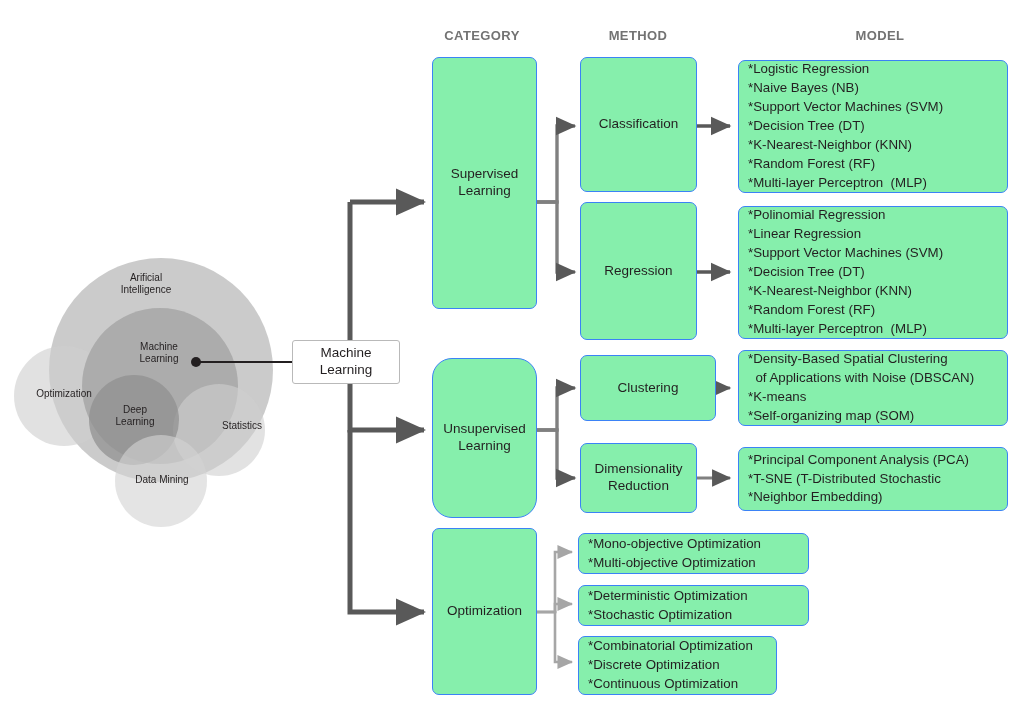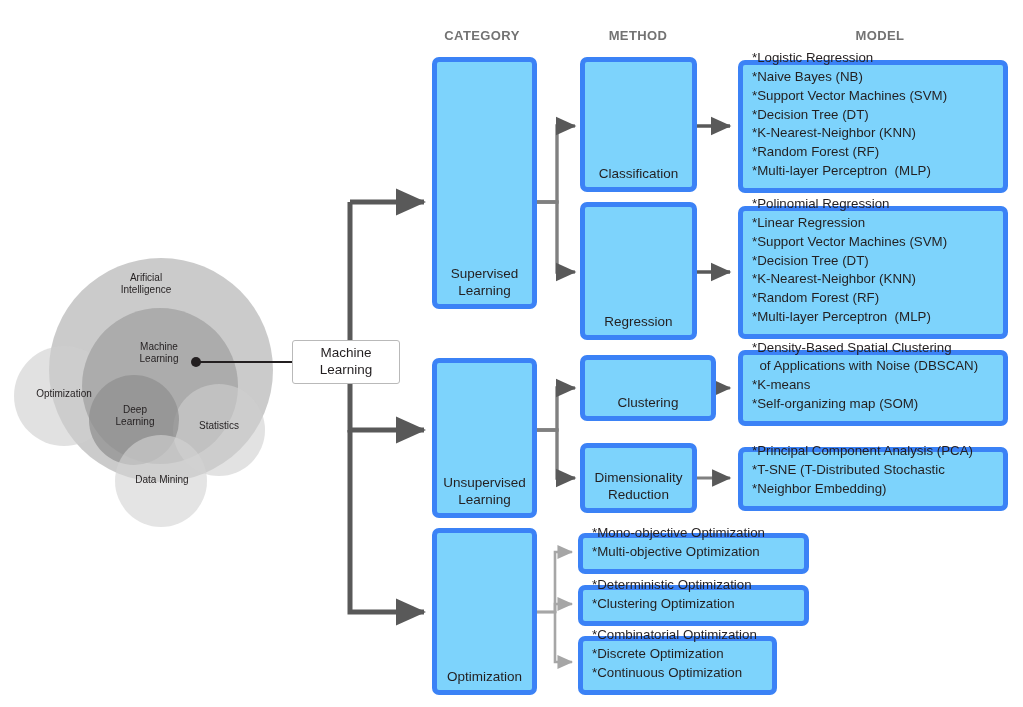--- a/index.html
+++ b/index.html
@@ -21,25 +21,25 @@
   svg.layer {
     position: absolute;
     left: 0;
     top: 0;
     width: 1023px;
     height: 707px;
   }
   .node {
     position: absolute;
     box-sizing: border-box;
-    background: #7dd3fc;
-    border: 5px solid #3b82f6;
+    background: #86efac;
+    border: 1px solid #3b82f6;
     border-radius: 7px;
     display: flex;
-    align-items: flex-end;
+    align-items: center;
     justify-content: center;
     text-align: center;
     font-size: 13.5px;
     line-height: 1.25;
     color: #231f20;
     padding: 4px 6px;
   }
   .node.left {
     justify-content: flex-start;
     text-align: left;
@@ -103,21 +103,21 @@
     <circle cx="196" cy="362" r="5" fill="#231f20"></circle>
   </svg>
 
   <div class="venn-label" style="left:86px; top:272px; width:120px;">Arificial
 Intelligence</div>
   <div class="venn-label" style="left:104px; top:341px; width:110px;">Machine
 Learning</div>
   <div class="venn-label" style="left:85px; top:404px; width:100px;">Deep
 Learning</div>
   <div class="venn-label" style="left:6px; top:388px; width:116px;">Optimization</div>
-  <div class="venn-label" style="left:176px; top:420px; width:86px;">Statistics</div>
+  <div class="venn-label" style="left:176px; top:420px; width:86px;text-align:right;">Statistics</div>
   <div class="venn-label" style="left:110px; top:474px; width:104px;">Data Mining</div>
 
   <svg class="layer" viewBox="0 0 1023 707">
     <defs>
       <marker id="arrowDark" markerWidth="7" markerHeight="7" refX="5.6" refY="3" orient="auto">
         <path d="M0,0.3 L6,3 L0,5.7 Z" fill="#595959"></path>
       </marker>
       <marker id="arrowLight" markerWidth="7" markerHeight="7" refX="5.6" refY="3" orient="auto">
         <path d="M0,0.3 L6,3 L0,5.7 Z" fill="#a6a6a6"></path>
       </marker>
@@ -148,21 +148,21 @@
 
   <div class="colhead" style="left:404px; top:28px; width:156px;">CATEGORY</div>
   <div class="colhead" style="left:560px; top:28px; width:156px;">METHOD</div>
   <div class="colhead" style="left:740px; top:28px; width:280px;">MODEL</div>
 
   <div class="rootnode" style="left:292px; top:340px; width:108px; height:44px; white-space:pre-line;">Machine
 Learning</div>
 
   <div class="node" style="left:432px; top:57px; width:105px; height:252px; white-space:pre-line;">Supervised
 Learning</div>
-  <div class="node" style="left:432px; top:358px; width:105px; height:160px; white-space:pre-line;">Unsupervised
+  <div class="node" style="left:432px; top:358px; width:105px; height:160px; white-space:pre-line;border-radius:20px;">Unsupervised
 Learning</div>
   <div class="node" style="left:432px; top:528px; width:105px; height:167px; white-space:pre-line;">Optimization</div>
 
   <div class="node" style="left:580px; top:57px; width:117px; height:135px; white-space:pre-line;">Classification</div>
   <div class="node" style="left:580px; top:202px; width:117px; height:138px; white-space:pre-line;">Regression</div>
   <div class="node" style="left:580px; top:355px; width:136px; height:66px; white-space:pre-line;">Clustering</div>
   <div class="node" style="left:580px; top:443px; width:117px; height:70px; white-space:pre-line;">Dimensionality
 Reduction</div>
 
   <div class="node left" style="left:738px; top:60px; width:270px; height:133px;">
@@ -209,21 +209,21 @@
   <div class="node left" style="left:578px; top:533px; width:231px; height:41px;">
     <div class="inner">
       <span class="listline">*Mono-objective Optimization</span>
       <span class="listline">*Multi-objective Optimization</span>
     </div>
   </div>
 
   <div class="node left" style="left:578px; top:585px; width:231px; height:41px;">
     <div class="inner">
       <span class="listline">*Deterministic Optimization</span>
-      <span class="listline">*Clustering Optimization</span>
+      <span class="listline">*Stochastic Optimization</span>
     </div>
   </div>
 
   <div class="node left" style="left:578px; top:636px; width:199px; height:59px;">
     <div class="inner">
       <span class="listline">*Combinatorial Optimization</span>
       <span class="listline">*Discrete Optimization</span>
       <span class="listline">*Continuous Optimization</span>
     </div>
   </div>

